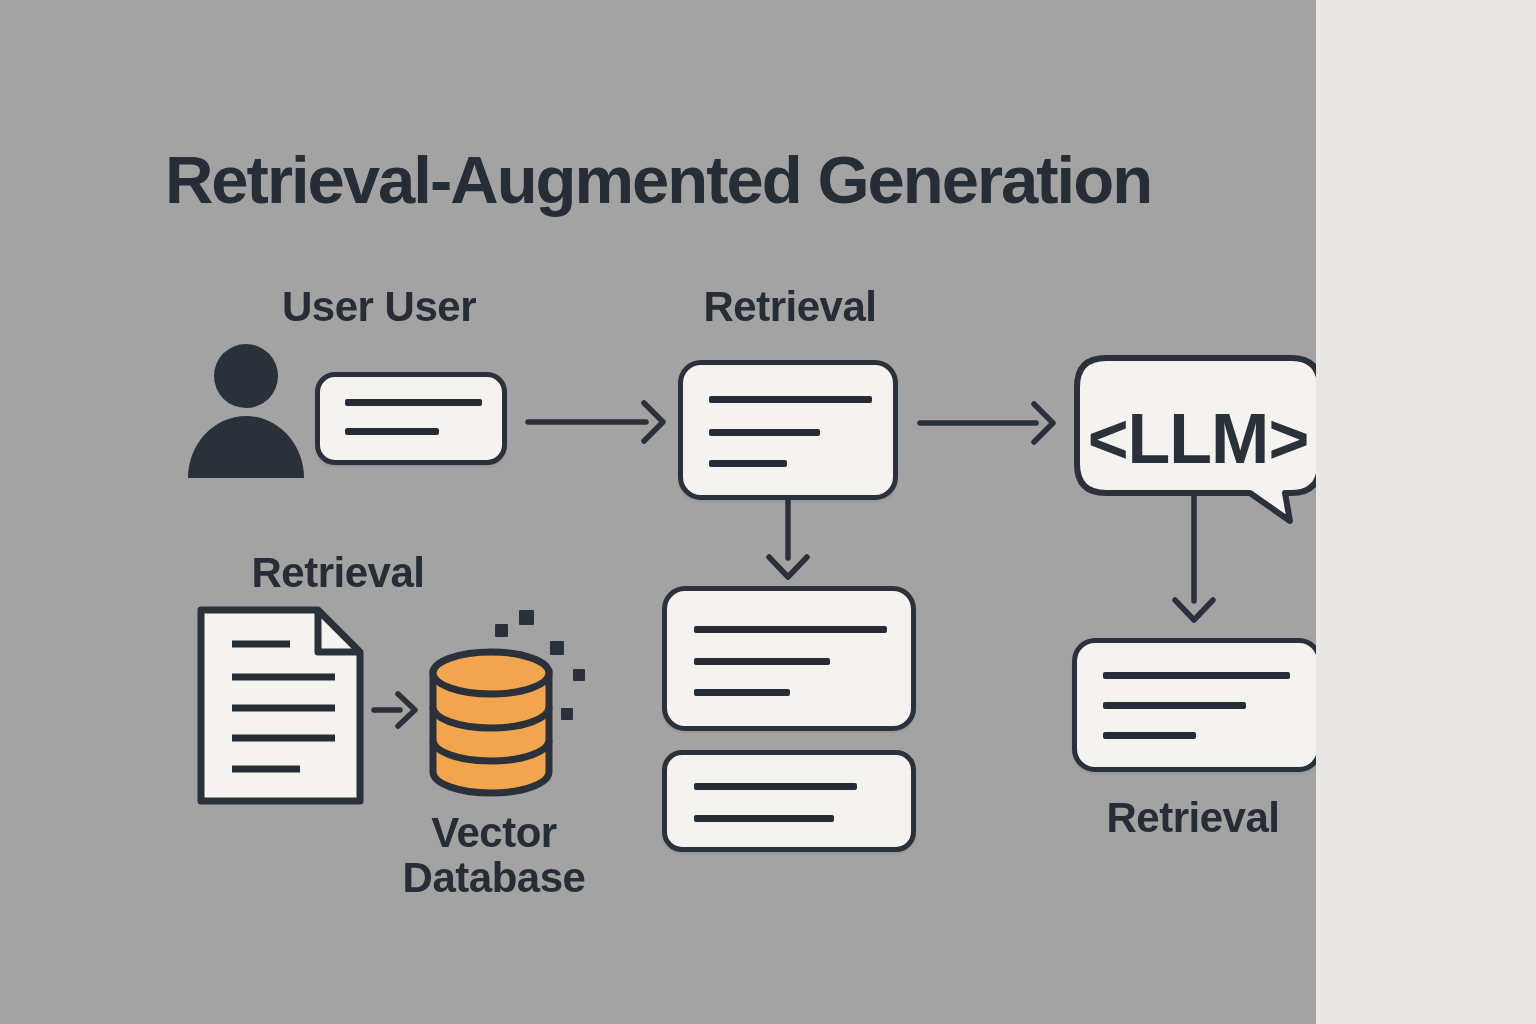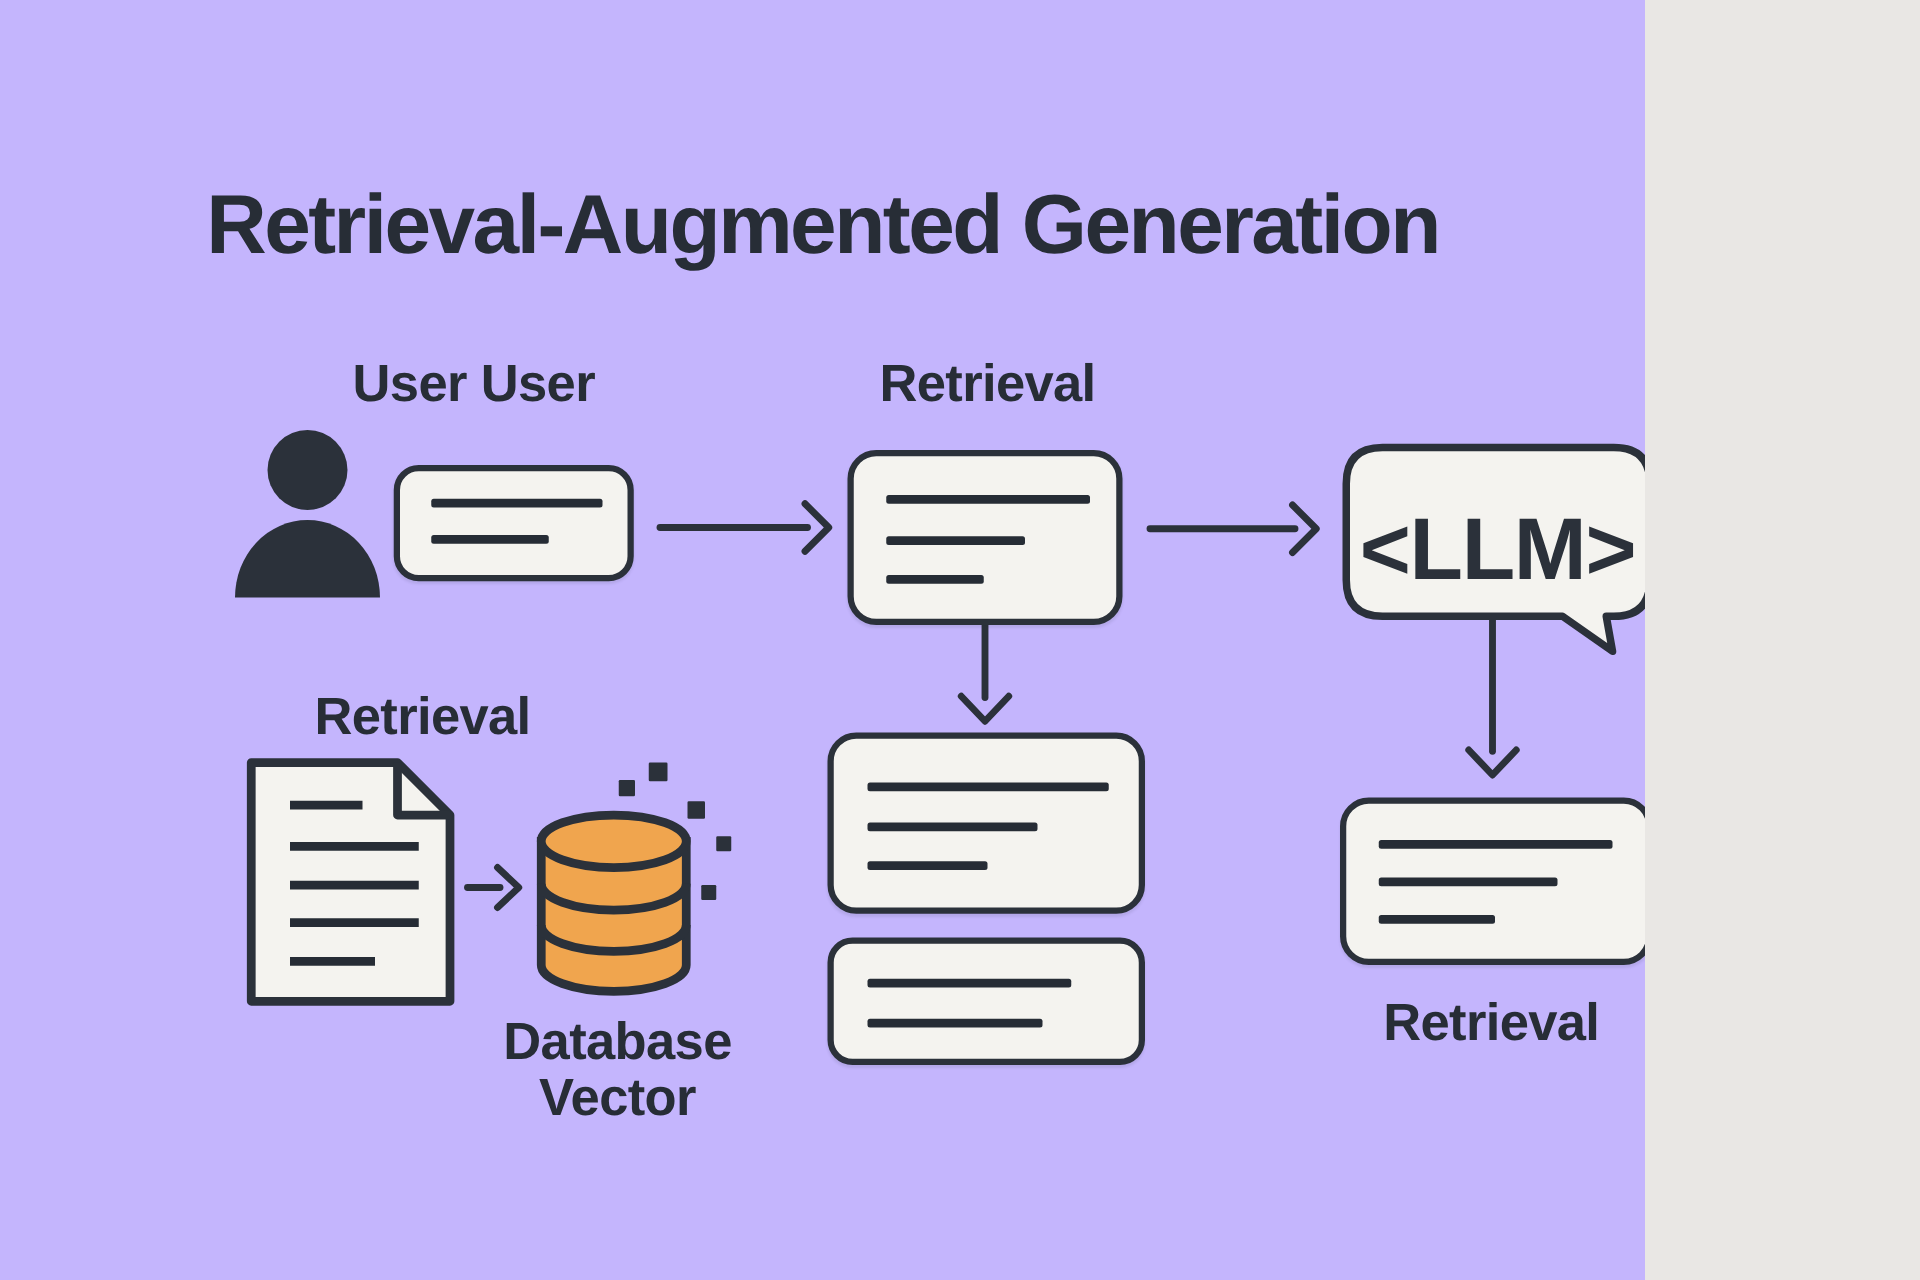--- a/index.html
+++ b/index.html
@@ -4,21 +4,21 @@
 <style>
   html, body {
     margin: 0;
     padding: 0;
     background: #e9e7e4;
   }
   .canvas {
     position: relative;
     width: 1316px;
     height: 1024px;
-    background: #c4b5fd;
+    background: #a3a3a3;
     overflow: hidden;
     font-family: "Liberation Sans", sans-serif;
     color: #272d36;
   }
   .svg-layer {
     position: absolute;
     left: 0; top: 0;
     width: 1536px;
     height: 1024px;
   }
@@ -141,22 +141,22 @@
       <rect x="561" y="708" width="12" height="12" rx="1"></rect>
     </g>
   </svg>
 
   <div class="title">Retrieval-Augmented Generation</div>
 
   <div class="stage-label" style="left:379px; top:283px;">User User</div>
   <div class="stage-label" style="left:790px; top:283px;">Retrieval</div>
   <div class="stage-label" style="left:338px; top:549px;">Retrieval</div>
   <div class="stage-label two-line" style="left:494px; top:810px;">
+    <div>Vector</div>
     <div>Database</div>
-    <div>Vector</div>
   </div>
   <div class="stage-label" style="left:1193px; top:794px;">Retrieval</div>
 
   <div class="box" style="left:315px; top:372px; width:192px; height:93px; border-radius:20px;">
     <div class="tline" style="left:25px; top:22px; width:137px;"></div>
     <div class="tline" style="left:25px; top:51px; width:94px;"></div>
   </div>
 
   <div class="box" style="left:678px; top:360px; width:220px; height:140px; border-radius:23px;">
     <div class="tline" style="left:26px; top:31px; width:163px;"></div>

